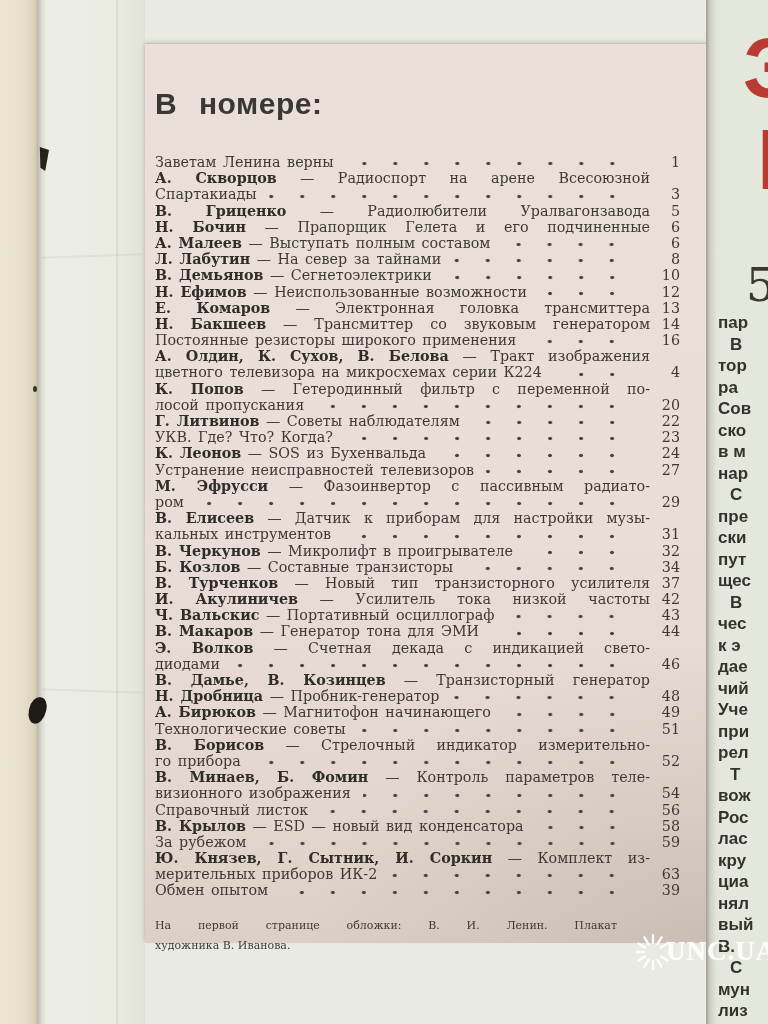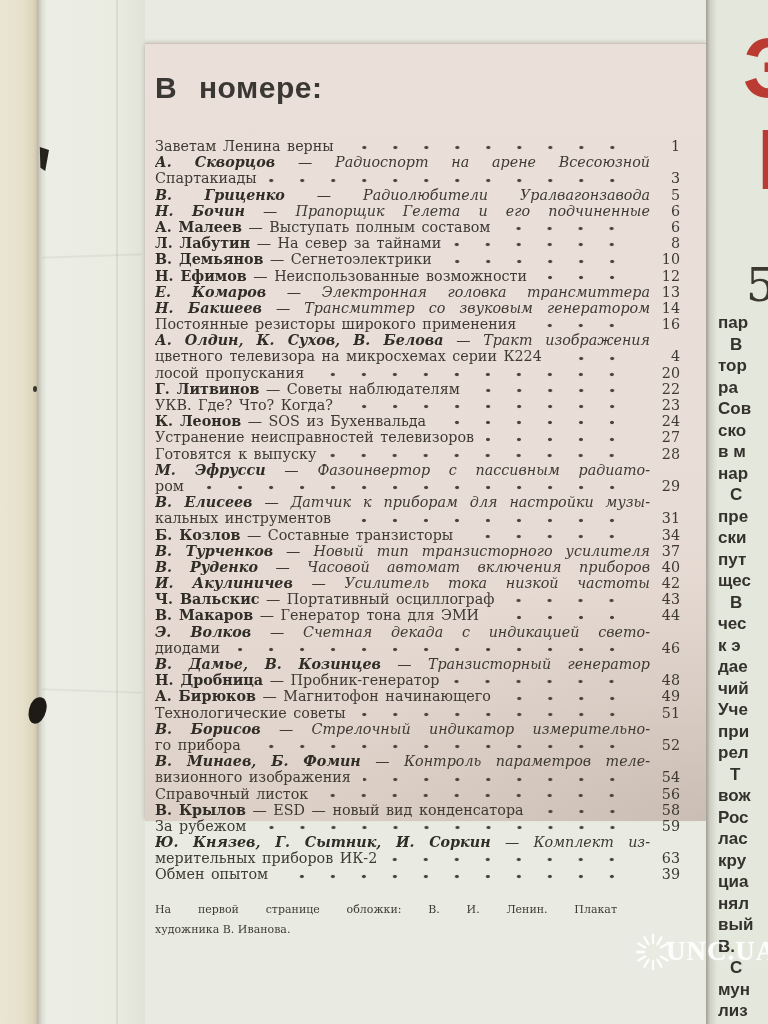--- a/index.html
+++ b/index.html
@@ -18,40 +18,40 @@
   .fold-line{position:absolute;left:116px;top:0;width:2px;height:1024px;background:rgba(90,85,70,.10);}
   .crease-h1{position:absolute;left:42px;top:255px;width:100px;height:2px;background:rgba(90,85,70,.08);transform:rotate(-2deg);}
   .crease-h2{position:absolute;left:42px;top:690px;width:100px;height:2px;background:rgba(90,85,70,.07);transform:rotate(2deg);}
   
   .ink-mark-a{position:absolute;left:39px;top:147px;width:10px;height:24px;background:#26231d;
     clip-path:polygon(8% 0,100% 12%,62% 100%,14% 86%);}
   .ink-mark-b{position:absolute;left:29px;top:697px;width:17px;height:27px;background:#1e1b16;
     border-radius:55% 45% 60% 50%;transform:rotate(12deg);}
   .ink-mark-c{position:absolute;left:33px;top:386px;width:4px;height:6px;background:#3a362d;border-radius:50%;}
   
-  .pink-page{position:absolute;left:145px;top:43px;width:561px;height:778px;box-sizing:border-box;
-    padding:27px 26px 0 10px;
+  .pink-page{position:absolute;left:145px;top:43px;width:561px;height:900px;box-sizing:border-box;
+    padding:43px 26px 0 10px;
     background:
       radial-gradient(130% 60% at 100% 100%,rgba(110,95,80,.16),rgba(110,95,80,0) 55%),
       linear-gradient(180deg,#eadfd9 0%,#e8ddd7 55%,#e3d6ce 85%,#dccfc6 100%);
     border-top:1px solid #cfc3b8;
     box-shadow:0 -2px 3px rgba(0,0,0,.10), -3px 0 4px -2px rgba(0,0,0,.10);
     color:var(--ink,#3e3a33);
   }
   .page-heading{
     font-family:"Liberation Sans", sans-serif;font-weight:700;
     font-size:30px;color:#3b3834;letter-spacing:.5px;word-spacing:13px;
   }
   .toc-list{margin-top:33px;width:100%;}
   .toc-line{display:flex;align-items:baseline;height:16.2px;line-height:16.2px;
     font-size:14.3px;word-spacing:2px;}
   .line-text{white-space:nowrap;color:var(--ink,#3e3a33);}
   .line-text b{font-weight:700;color:var(--ink-bold,#302d27);}
   .line-text.just{flex:1;white-space:normal;overflow:hidden;
-    text-align:justify;text-align-last:justify;font-style:italic;}
+    text-align:justify;text-align-last:justify;}
   .dots{flex:1;align-self:flex-end;height:7px;margin:0 10px 3px 12px;
     background-image:radial-gradient(circle at 3px 3.5px,#4a453c 1.5px,rgba(0,0,0,0) 2.1px);
     background-size:31px 7px;background-repeat:repeat-x;background-position:right center;}
   .pagenum{flex:none;width:30px;text-align:right;color:var(--ink,#3e3a33);}
   .footer-note{margin-top:17px;width:462px;font-size:11px;line-height:20px;color:var(--ink,#3e3a33);}
   .footer-note .fl1{text-align:justify;text-align-last:justify;}
   
   .right-page{position:absolute;left:706px;top:0;width:62px;height:1024px;overflow:hidden;
     background:linear-gradient(90deg,rgba(70,58,45,.42) 0,rgba(70,58,45,.14) 4px,rgba(70,58,45,0) 11px),
                var(--right-page,#e4e7dc);}
@@ -148,20 +148,24 @@
       <div class="toc-line">
         <span class="line-text just"><b>А. Олдин, К. Сухов, В. Белова</b> — Тракт изображения</span>
         <span class="pagenum"></span>
       </div>
       <div class="toc-line">
         <span class="line-text">цветного телевизора на микросхемах серии К224</span>
         <span class="dots"></span>
         <span class="pagenum">4</span>
       </div>
       <div class="toc-line">
+        <span class="line-text just"><b>К. Попов</b> — Гетеродинный фильтр с переменной по-</span>
+        <span class="pagenum"></span>
+      </div>
+      <div class="toc-line">
         <span class="line-text">лосой пропускания</span>
         <span class="dots"></span>
         <span class="pagenum">20</span>
       </div>
       <div class="toc-line">
         <span class="line-text"><b>Г. Литвинов</b> — Советы наблюдателям</span>
         <span class="dots"></span>
         <span class="pagenum">22</span>
       </div>
       <div class="toc-line">
@@ -173,54 +177,50 @@
         <span class="line-text"><b>К. Леонов</b> — SOS из Бухенвальда</span>
         <span class="dots"></span>
         <span class="pagenum">24</span>
       </div>
       <div class="toc-line">
         <span class="line-text">Устранение неисправностей телевизоров</span>
         <span class="dots"></span>
         <span class="pagenum">27</span>
       </div>
       <div class="toc-line">
-        <span class="line-text">Готовятся к выпуску</span>
-        <span class="dots"></span>
-        <span class="pagenum">28</span>
-      </div>
-      <div class="toc-line">
         <span class="line-text just"><b>М. Эфрусси</b> — Фазоинвертор с пассивным радиато-</span>
         <span class="pagenum"></span>
       </div>
       <div class="toc-line">
         <span class="line-text">ром</span>
         <span class="dots"></span>
         <span class="pagenum">29</span>
       </div>
       <div class="toc-line">
         <span class="line-text just"><b>В. Елисеев</b> — Датчик к приборам для настройки музы-</span>
         <span class="pagenum"></span>
       </div>
       <div class="toc-line">
         <span class="line-text">кальных инструментов</span>
         <span class="dots"></span>
         <span class="pagenum">31</span>
+      </div>
+      <div class="toc-line">
+        <span class="line-text"><b>В. Черкунов</b> — Микролифт в проигрывателе</span>
+        <span class="dots"></span>
+        <span class="pagenum">32</span>
       </div>
       <div class="toc-line">
         <span class="line-text"><b>Б. Козлов</b> — Составные транзисторы</span>
         <span class="dots"></span>
         <span class="pagenum">34</span>
       </div>
       <div class="toc-line">
         <span class="line-text just"><b>В. Турченков</b> — Новый тип транзисторного усилителя</span>
         <span class="pagenum">37</span>
-      </div>
-      <div class="toc-line">
-        <span class="line-text just"><b>В. Руденко</b> — Часовой автомат включения приборов</span>
-        <span class="pagenum">40</span>
       </div>
       <div class="toc-line">
         <span class="line-text just"><b>И. Акулиничев</b> — Усилитель тока низкой частоты</span>
         <span class="pagenum">42</span>
       </div>
       <div class="toc-line">
         <span class="line-text"><b>Ч. Вальскис</b> — Портативный осциллограф</span>
         <span class="dots"></span>
         <span class="pagenum">43</span>
       </div>

